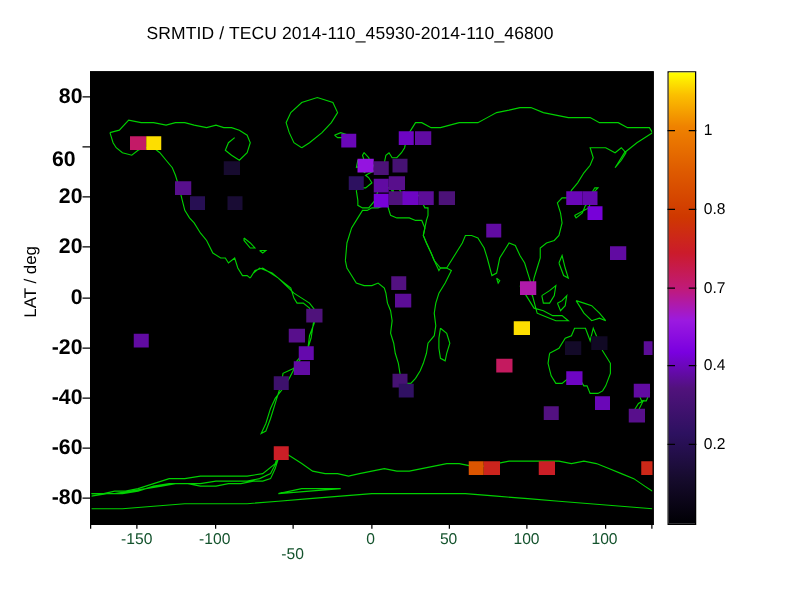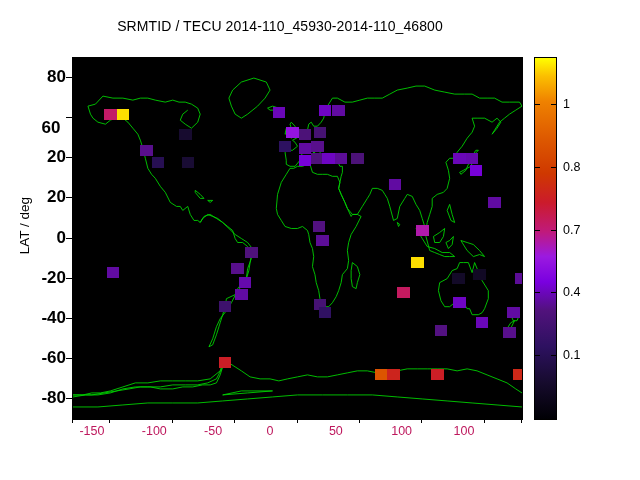--- a/index.html
+++ b/index.html
@@ -27,22 +27,22 @@
   #cells{position:absolute;left:0;top:0;width:449px;height:361px;}
   .cell{position:absolute;}
 
   
   .ytlabel{
     position:absolute;right:0;width:30px;text-align:right;
     font-size:17px;color:#000;transform:translateY(-50%);font-weight:bold;
   }
   #ylabels{position:absolute;left:30px;top:57px;width:36px;height:361px;}
   .xtlabel{
-    position:absolute;top:0;width:60px;
-    font-size:12.5px;color:#be185d;transform:translateX(-30px);
+    position:absolute;top:0;width:60px;text-align:center;
+    font-size:12.5px;color:#14532d;transform:translateX(-30px);
   }
   #xlabels{position:absolute;left:72px;top:424px;width:449px;height:20px;}
   .tick{position:absolute;background:#000;}
 
   #xaxis-title{
     position:absolute;left:72px;top:452px;width:449px;
     text-align:center;font-size:13.5px;color:#000;
   }
   #yaxis-title{
     position:absolute;left:-36px;top:218px;width:120px;
@@ -176,42 +176,42 @@
       <div class="tick" style="left: 36px; width: 6px; height: 1px; top: 300.8px;"></div>
       <div class="ytlabel" style="top: 340.9px;">-80</div>
       <div class="tick" style="left: 36px; width: 6px; height: 1px; top: 340.9px;"></div>
     </div>
   <div id="xlabels">
       <div class="tick" style="left: 0px; top: -7px; width: 1px; height: 6px;"></div>
       <div class="xtlabel" style="left: 37.4px;">-150</div>
       <div class="tick" style="left: 37.4px; top: -7px; width: 1px; height: 6px;"></div>
       <div class="xtlabel" style="left: 99.8px;">-100</div>
       <div class="tick" style="left: 99.8px; top: -7px; width: 1px; height: 6px;"></div>
-      <div class="xtlabel" style="left: 162.1px;">-50</div>
+      <div class="xtlabel" style="left: 162.1px; margin-top: 12px;">-50</div>
       <div class="tick" style="left: 162.1px; top: -7px; width: 1px; height: 6px;"></div>
       <div class="xtlabel" style="left: 224.5px;">0</div>
       <div class="tick" style="left: 224.5px; top: -7px; width: 1px; height: 6px;"></div>
       <div class="xtlabel" style="left: 286.9px;">50</div>
       <div class="tick" style="left: 286.9px; top: -7px; width: 1px; height: 6px;"></div>
       <div class="xtlabel" style="left: 349.2px;">100</div>
       <div class="tick" style="left: 349.2px; top: -7px; width: 1px; height: 6px;"></div>
       <div class="xtlabel" style="left: 411.6px;">100</div>
       <div class="tick" style="left: 411.6px; top: -7px; width: 1px; height: 6px;"></div>
       <div class="tick" style="left: 449px; top: -7px; width: 1px; height: 6px;"></div>
     </div>
 
   <div id="yaxis-title">LAT / deg</div>
 
   <div id="cbar">
     <div id="cbar-grad" style="background: linear-gradient(to top, rgb(0, 0, 4) 0%, rgb(22, 11, 45) 10%, rgb(45, 17, 96) 20%, rgb(81, 18, 124) 30%, rgb(122, 0, 224) 38%, rgb(155, 26, 224) 45%, rgb(192, 26, 122) 52%, rgb(203, 27, 43) 60%, rgb(207, 56, 0) 68%, rgb(222, 90, 0) 78%, rgb(239, 130, 0) 88%, rgb(251, 191, 0) 95%, rgb(255, 255, 0) 100%);"></div>
   </div>
   <div id="cbar-ticks">
       <div class="cbtick" style="top: 298.2px;"></div>
       <div class="cbtick-r" style="top: 298.2px;"></div>
-      <div class="cblabel" style="top: 298.2px;">0.1</div>
+      <div class="cblabel" style="top: 298.2px;">0.2</div>
       <div class="cbtick" style="top: 235.4px;"></div>
       <div class="cbtick-r" style="top: 235.4px;"></div>
       <div class="cblabel" style="top: 235.4px;">0.4</div>
       <div class="cbtick" style="top: 172.7px;"></div>
       <div class="cbtick-r" style="top: 172.7px;"></div>
       <div class="cblabel" style="top: 172.7px;">0.7</div>
       <div class="cbtick" style="top: 109.9px;"></div>
       <div class="cbtick-r" style="top: 109.9px;"></div>
       <div class="cblabel" style="top: 109.9px;">0.8</div>
       <div class="cbtick" style="top: 47.1px;"></div>

